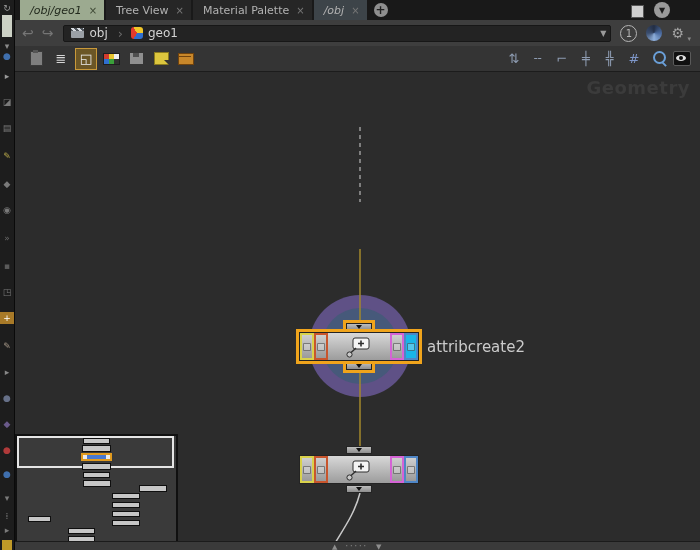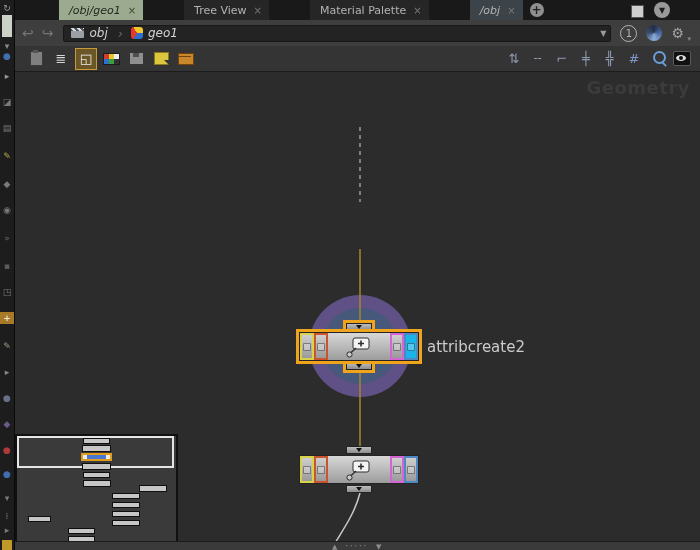--- a/index.html
+++ b/index.html
@@ -10,38 +10,38 @@
   #left-strip{position:absolute;left:0;top:0;width:14px;height:550px;background:#1d1d1d;
               border-right:1px solid #0a0a0a;z-index:30;}
   .strip-icon{position:absolute;left:0;width:14px;display:flex;align-items:center;justify-content:center;
               font-size:9px;line-height:1;}
   .strip-bar{position:absolute;left:2px;width:10px;}
 
   
   #tabbar{position:absolute;left:14px;top:0;width:686px;height:20px;background:#191919;display:flex;
           align-items:stretch;padding-left:6px;box-sizing:border-box;z-index:20;}
   .tab{display:flex;align-items:center;gap:7px;padding:0 7px 0 10px;margin-right:2px;font-size:11px;
-       color:#b2b2b2;background:#262626;cursor:default;margin-left:39px;}
+       color:#b2b2b2;background:#262626;cursor:default;}
   .tab.italic .tlabel{font-style:italic;}
   .tab.active{background:var(--tab_active);color:#222a1d;}
   .tab.active .tclose{color:#3c4733;}
   .tab.hl{background:#3d4449;}
   .tclose{font-size:10px;color:#777;}
   #tab-add{align-self:center;width:14px;height:14px;margin-left:5px;border-radius:50%;background:#8f8f8f;
            color:#222;font-size:12px;font-weight:bold;display:flex;align-items:center;justify-content:center;line-height:1;}
   #pane-max{position:absolute;right:56px;top:5px;width:11px;height:11px;background:#cfcfcf;border:1px solid #555;}
   #pane-menu{position:absolute;right:30px;top:2px;width:16px;height:16px;border-radius:50%;background:#9a9a9a;
              color:#1d1d1d;font-size:8px;display:flex;align-items:center;justify-content:center;}
 
   
   #pathbar{position:absolute;left:14px;top:20px;width:686px;height:26px;background:#3e3e3e;
            border-bottom:1px solid #292929;display:flex;align-items:center;z-index:20;}
   .navarrow{font-size:14px;color:#767676;margin-left:8px;}
   #path-field{margin-left:10px;width:548px;height:17px;background:#232323;border:1px solid #171717;border-radius:2px;
-              display:flex;align-items:center;padding:0 4px;box-sizing:border-box;font-size:12px;color:#d2d2d2;font-style:italic;}
+              display:flex;align-items:center;padding:0 4px;box-sizing:border-box;font-size:12px;color:#d2d2d2;}
   .clap{width:13px;height:10px;background:#9aa0a6;border-radius:1px;position:relative;margin:0 5px 0 3px;}
   .clap::before{content:"";position:absolute;left:0;top:0;width:13px;height:3px;
                 background:repeating-linear-gradient(45deg,#50565c 0 2px,#d8dde2 2px 4px);}
   .geoicon{width:12px;height:12px;border-radius:3px;margin:0 5px 0 8px;
            background:conic-gradient(from 210deg,#e23b2e 0 33%,#f2c829 33% 66%,#2f6fd0 66% 100%);}
   .pchev{color:#6a6a6a;font-size:13px;margin-left:10px;}
   #path-dropdown{margin-left:auto;color:#9a9a9a;font-size:8px;}
   #link-badge{width:15px;height:15px;margin-left:9px;border-radius:50%;border:1.5px solid #b5b5b5;color:#b5b5b5;
               font-size:10px;display:flex;align-items:center;justify-content:center;}
   #swirl{width:16px;height:16px;border-radius:50%;margin-left:9px;

